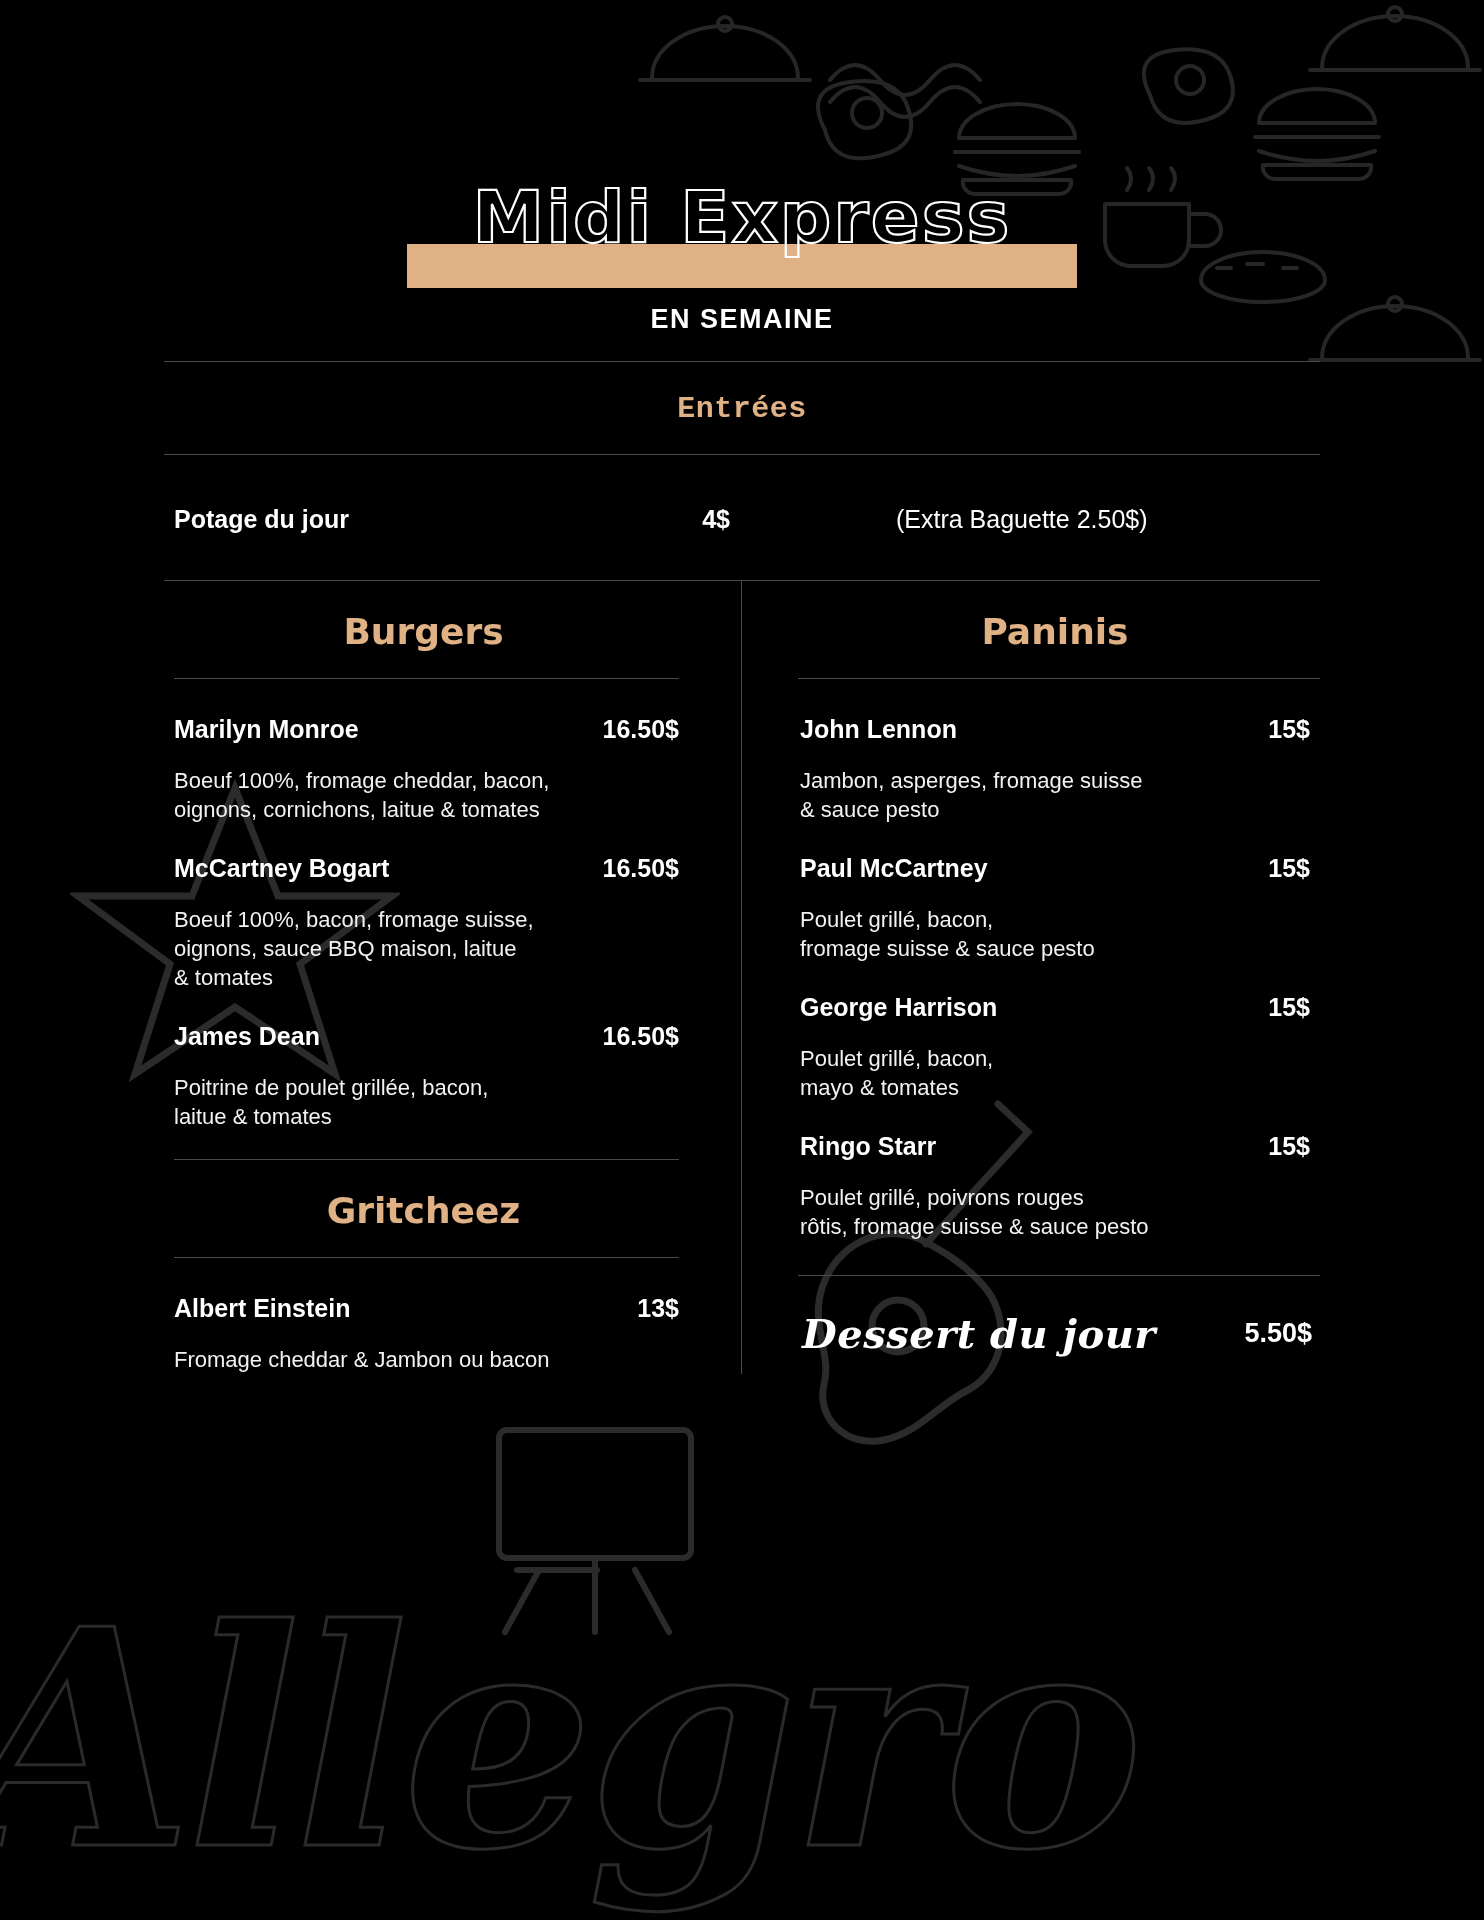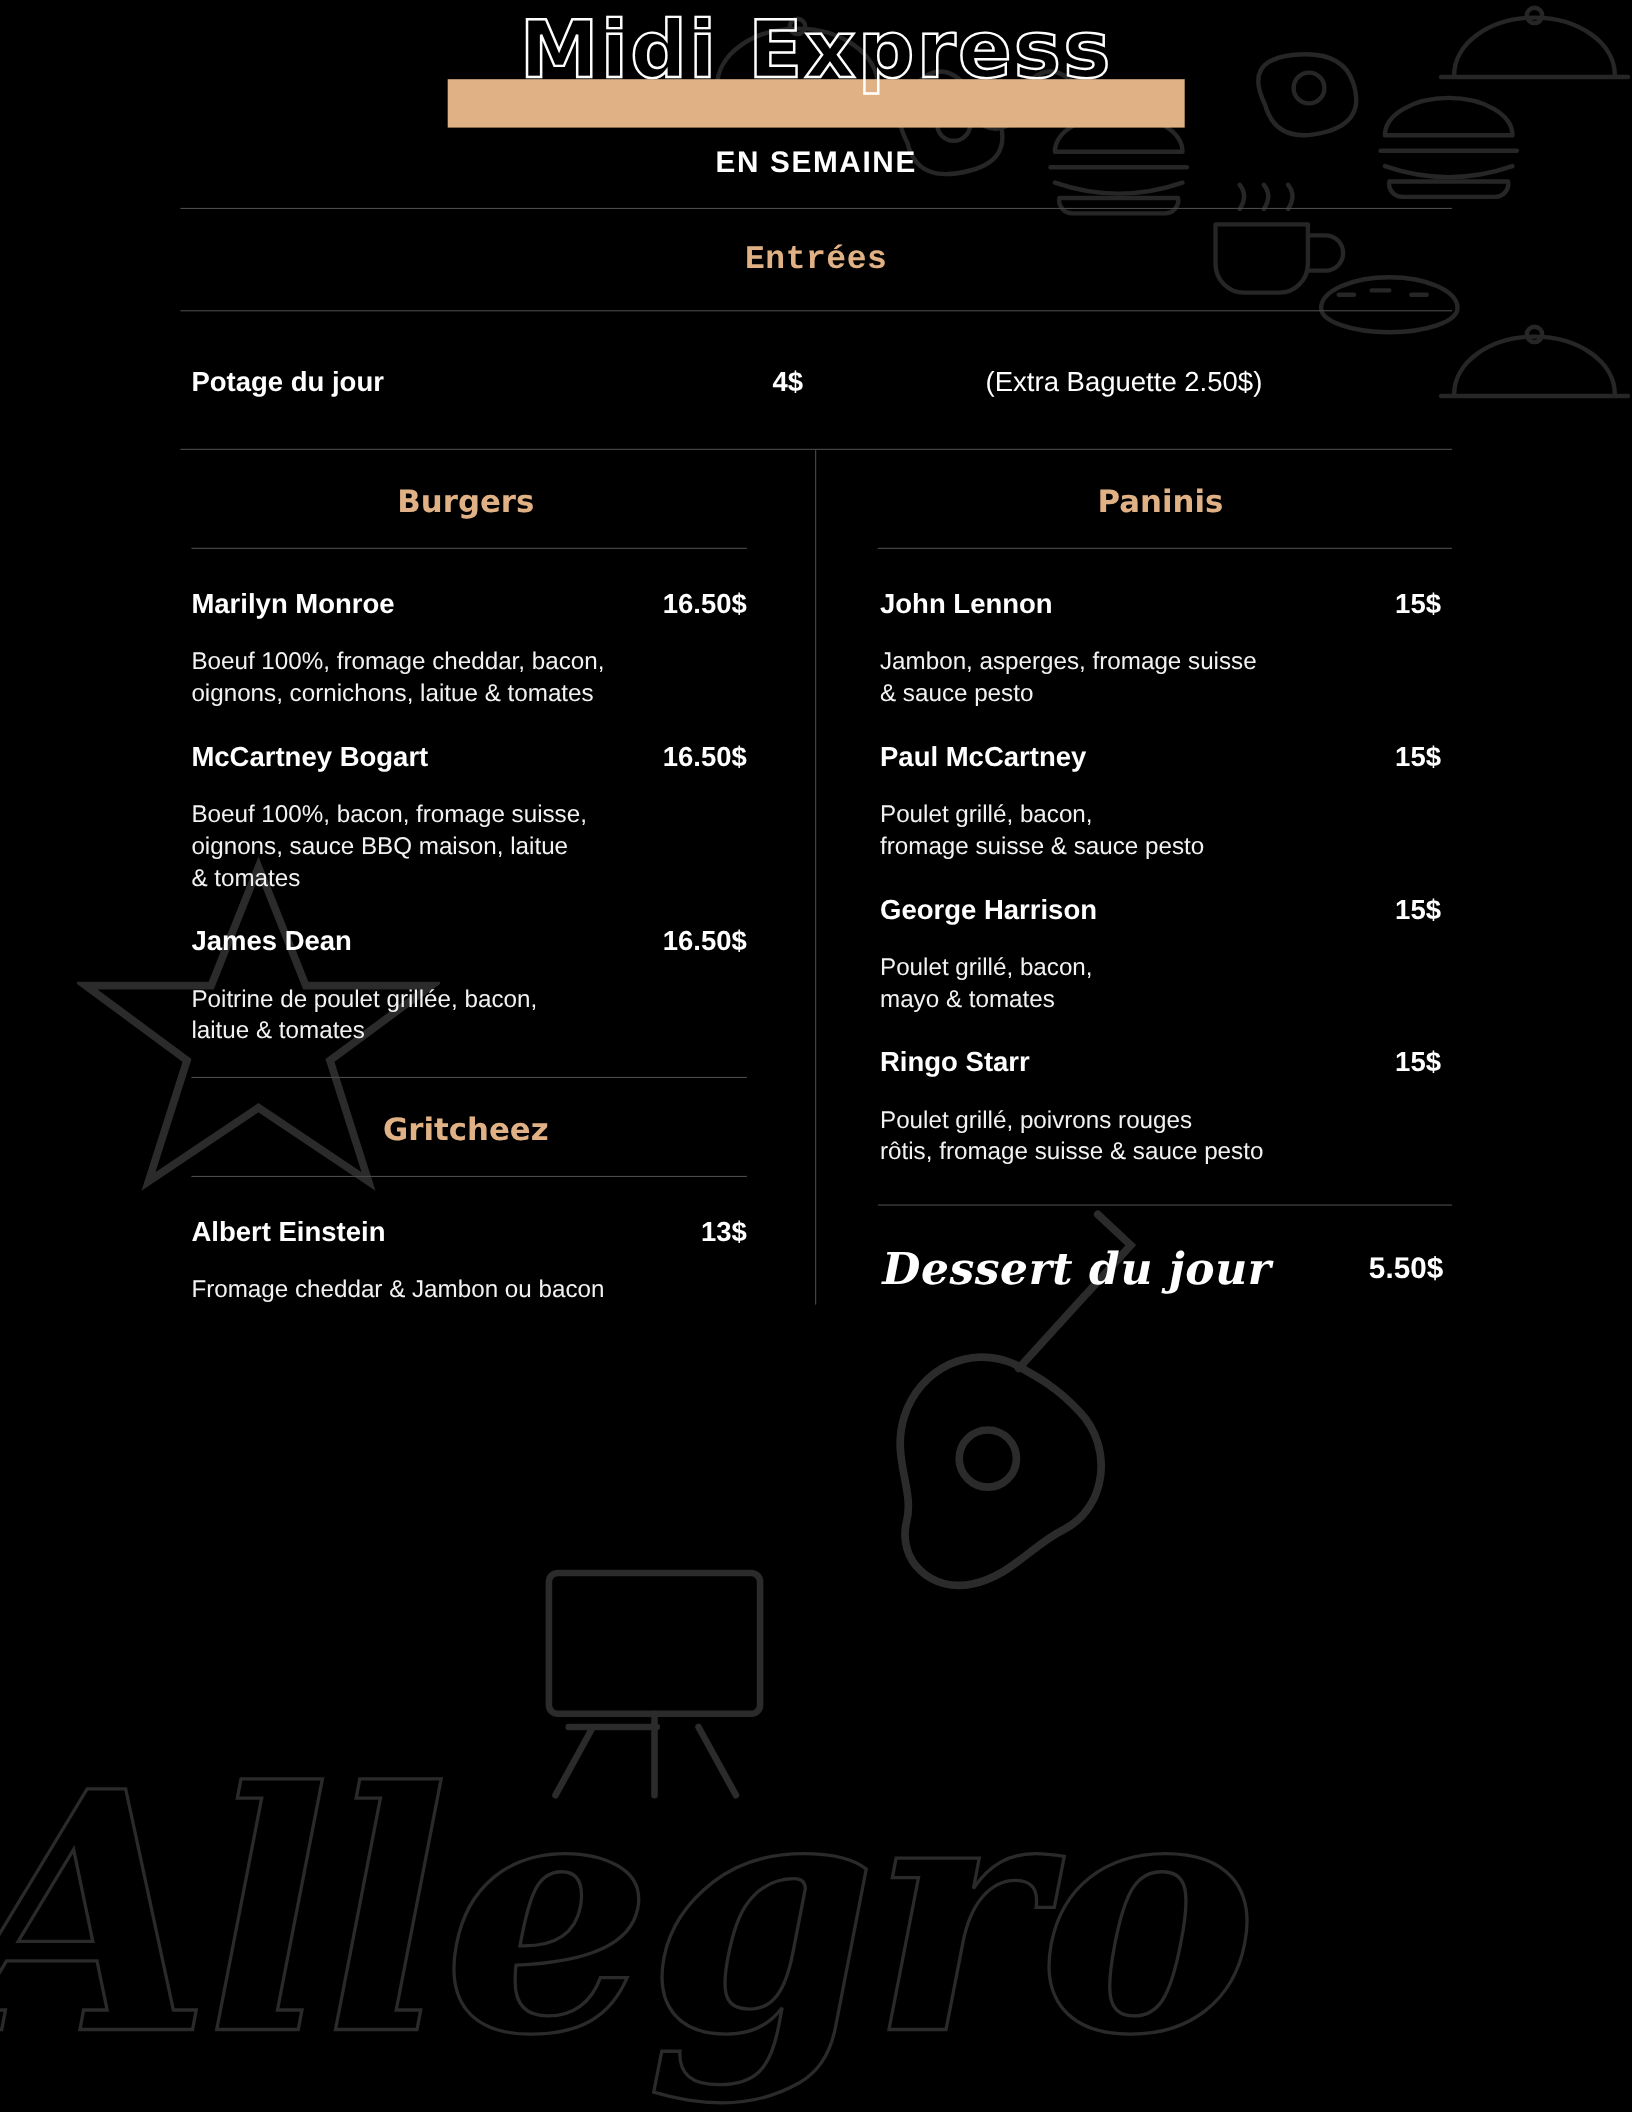--- a/index.html
+++ b/index.html
@@ -69,20 +69,21 @@
     position: relative;
     z-index: 2;
     width: 1484px;
     height: 1920px;
     box-sizing: border-box;
     padding: 0 164px;
   }
 
   
   .header {
+    padding-top: 172px;
     text-align: center;
     position: relative;
   }
   .title-wrap {
     position: relative;
     display: block;
     height: 116px;
   }
   .title-bar {
     position: absolute;
@@ -172,21 +173,21 @@
   }
   .col-right {
     width: 50%;
     padding-left: 48px;
   }
 
   .col-head {
     text-align: center;
     font-family: "DejaVu Sans", sans-serif;
     font-weight: 700;
-    font-size: 28px;
+    font-size: 36px;
     color: #e0b184;
     padding: 30px 0 26px;
   }
   .col-head.left-pad { padding-right: 44px; }
 
   .item {
     padding: 0 10px 0 10px;
     margin-top: 30px;
   }
   .item.first { margin-top: 36px; }

